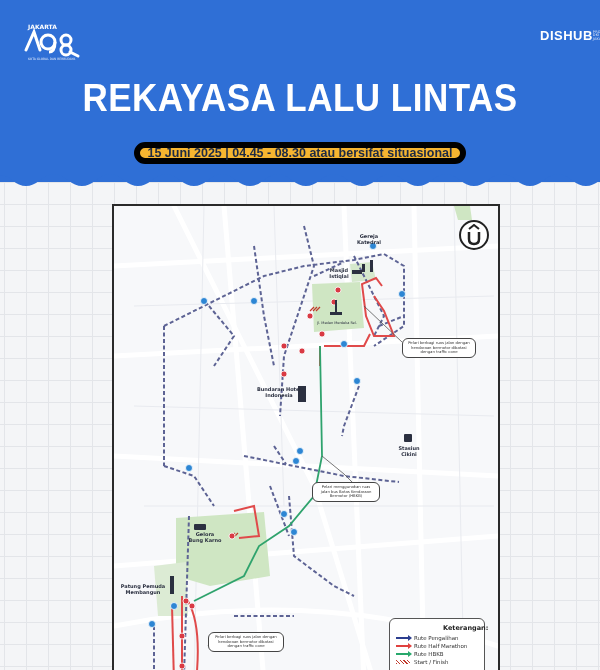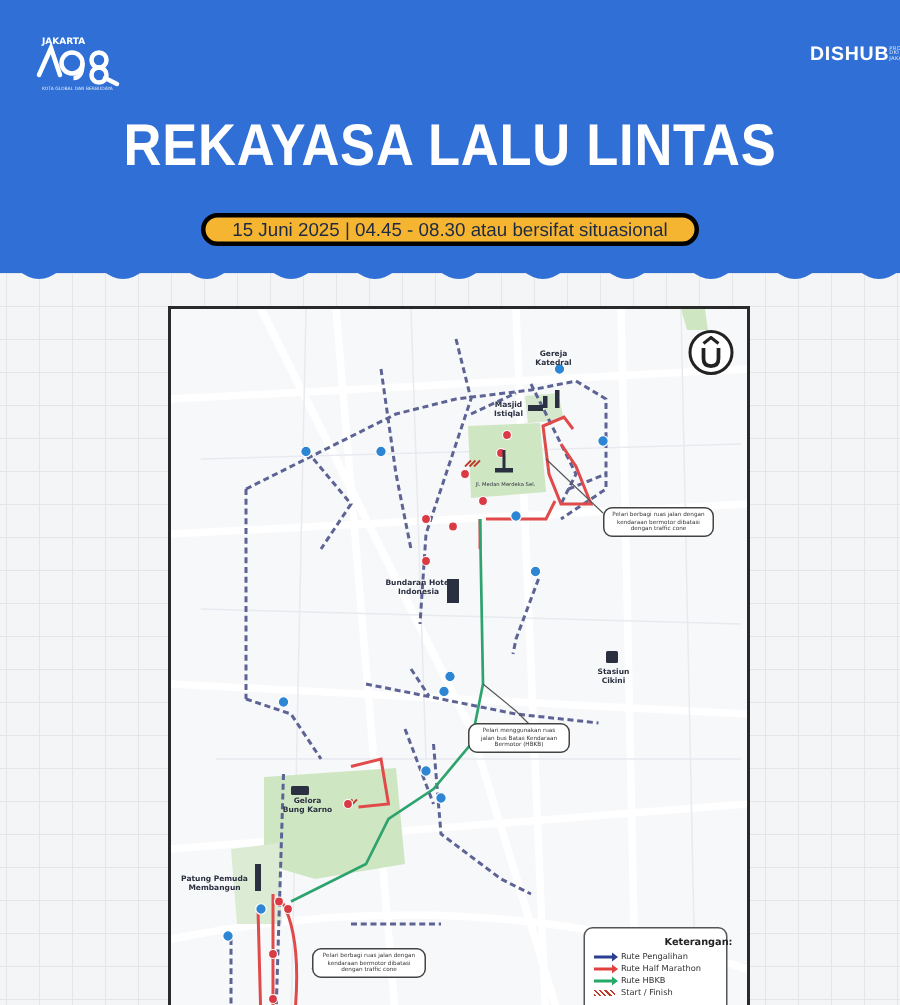--- a/index.html
+++ b/index.html
@@ -29,22 +29,22 @@
   .dishub-text { display: flex; flex-direction: row; line-height: 1; margin-left: 36px; }
   .dishub-name { color: #fff; font-family: "Liberation Sans", sans-serif; font-weight: 700; font-size: 13px; letter-spacing: 0.5px; }
   .dishub-sub { color: #dfe8f8; font-size: 3.5px; margin-top: 2px; letter-spacing: 0.2px; }
   .title {
     position: absolute; left: 0; top: 78px; width: 600px; text-align: center;
     color: #fff; font-family: "Liberation Sans", sans-serif; font-weight: 700;
     font-size: 35px; letter-spacing: 0.5px; transform: scaleY(1.12);
   }
   .date-pill {
     position: absolute; left: 134px; top: 142px; width: 332px; height: 22px;
-    background: #f6b530; border-radius: 11px; border: 3px solid #000000;
-    color: #1d2a44; font-family: "Liberation Sans", sans-serif; font-weight: 400;
+    background: #f6b530; border-radius: 11px; border: 6px solid #000000;
+    color: #1d2a44; font-family: "Liberation Sans", sans-serif; font-weight: 700;
     font-size: 12.5px; display: flex; align-items: center; justify-content: center;
   }
   .map-frame {
     position: absolute; left: 112px; top: 204px; width: 388px; height: 480px;
     border: 2px solid #2a2a2a; background: #f7f8fa; overflow: hidden;
   }
   .map-svg { position: absolute; left: 0; top: 0; width: 384px; height: 476px; }
   .lbl { position: absolute; font-size: 5px; color: #2b3040; font-weight: 700; text-align: center; line-height: 1.1; }
   .note {
     position: absolute; border: 1.5px solid #444; border-radius: 6px; background: #fff;

